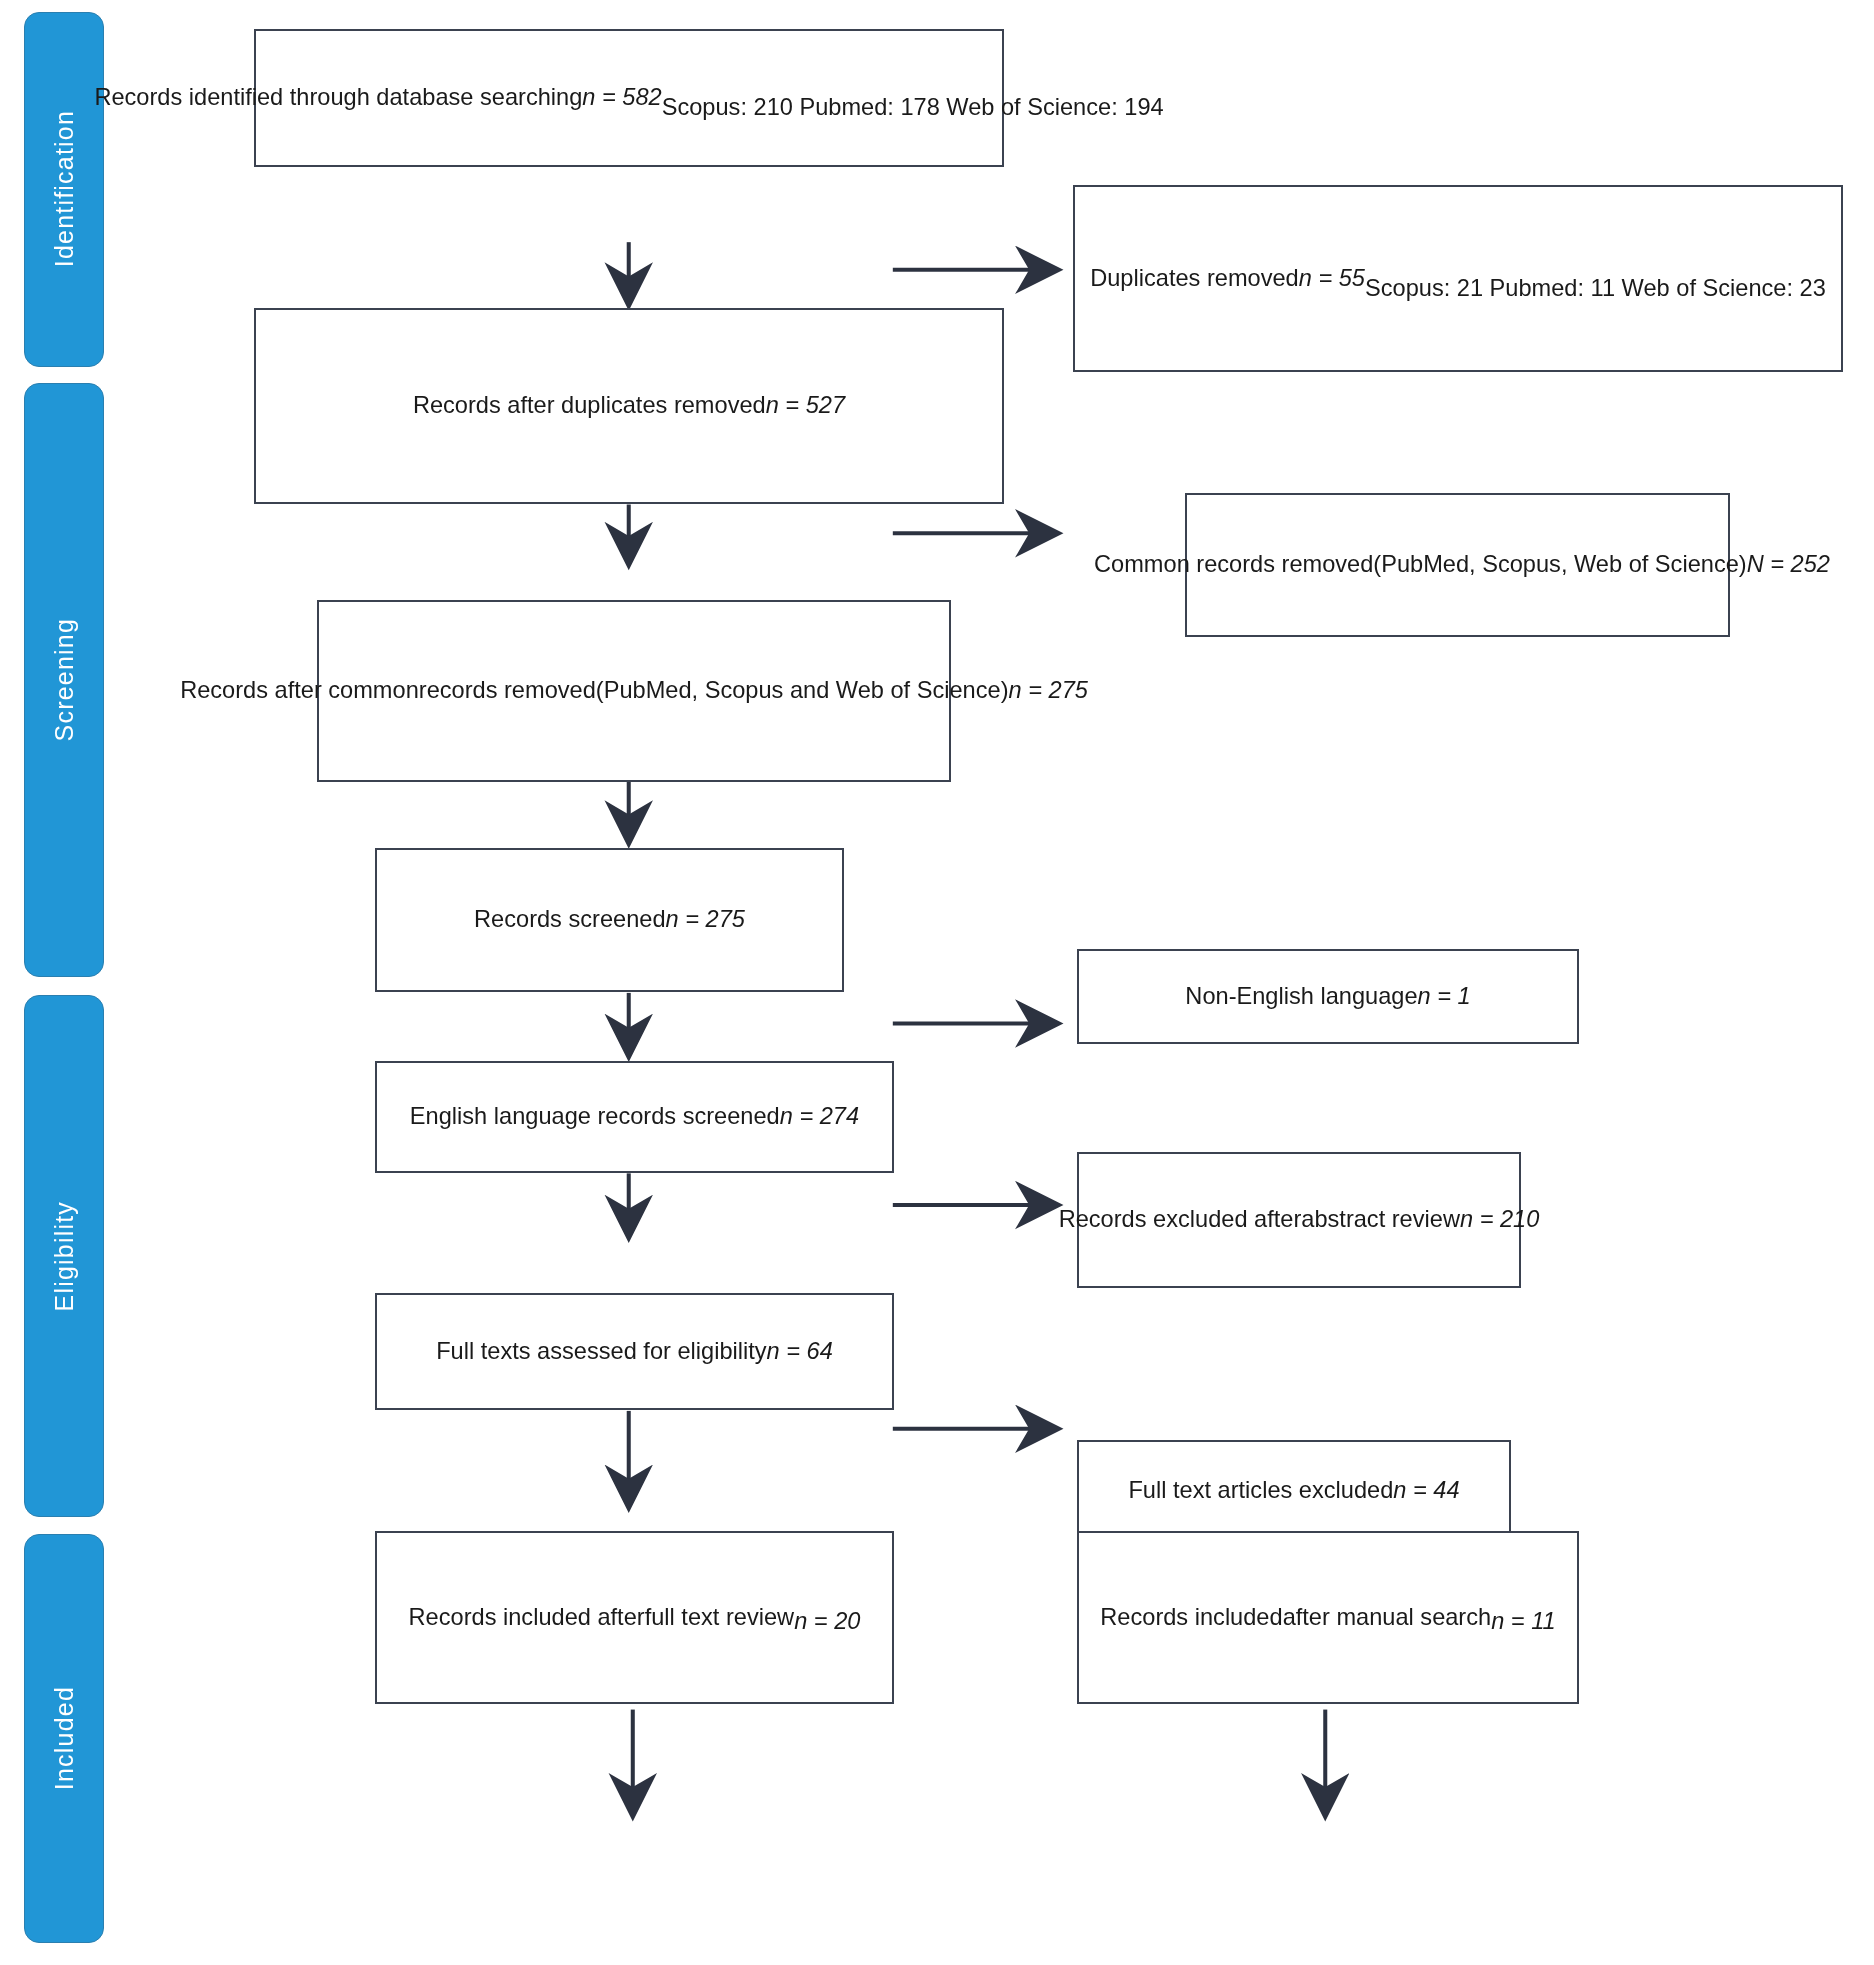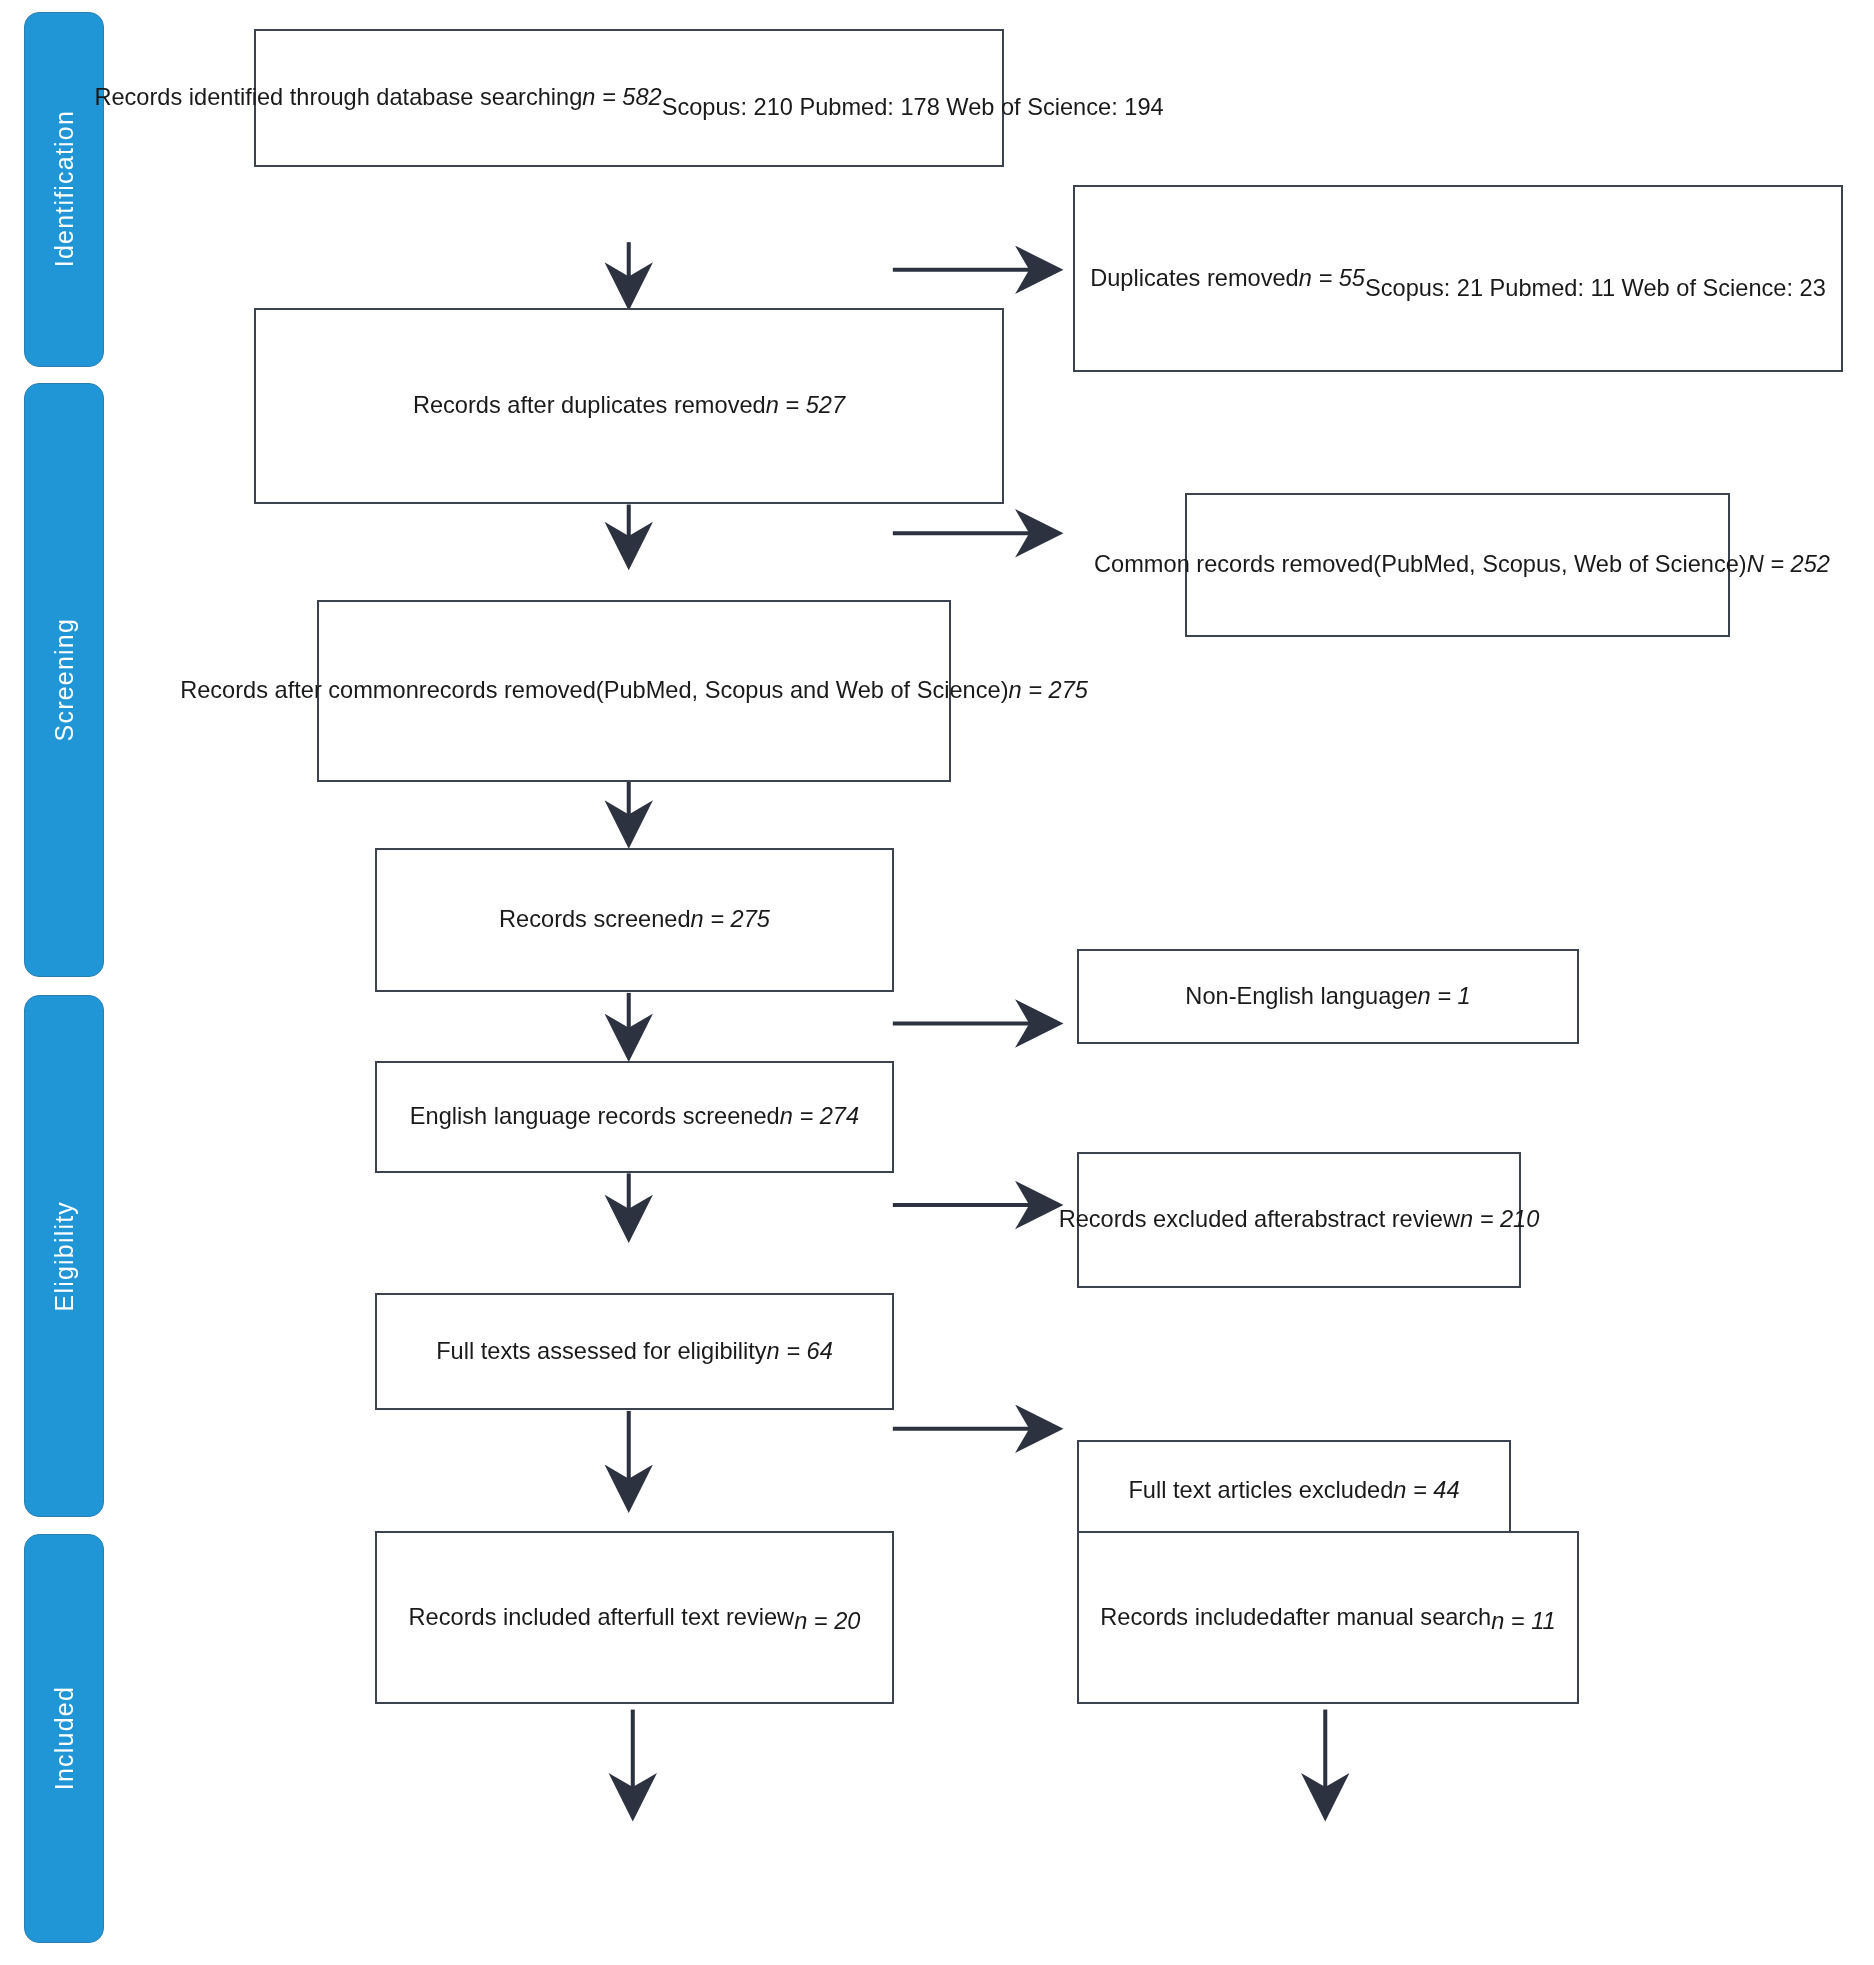--- a/index.html
+++ b/index.html
@@ -135,21 +135,21 @@
     <span class="line n">n = 527</span>
   </div>
 
   <div class="flow-box" style="left:317px; top:600px; width:634px; height:182px;">
     <span class="line">Records after common</span>
     <span class="line">records removed</span>
     <span class="line">(PubMed, Scopus and Web of Science)</span>
     <span class="line n">n = 275</span>
   </div>
 
-  <div class="flow-box" style="left:375px; top:848px; width:519px; height:144px;">
+  <div class="flow-box" style="left:375px; top:848px; width:469px; height:144px;">
     <span class="line">Records screened</span>
     <span class="line n">n = 275</span>
   </div>
 
   <div class="flow-box" style="left:375px; top:1061px; width:519px; height:112px;">
     <span class="line">English language records screened</span>
     <span class="line n">n = 274</span>
   </div>
 
   <div class="flow-box" style="left:375px; top:1293px; width:519px; height:117px;">

